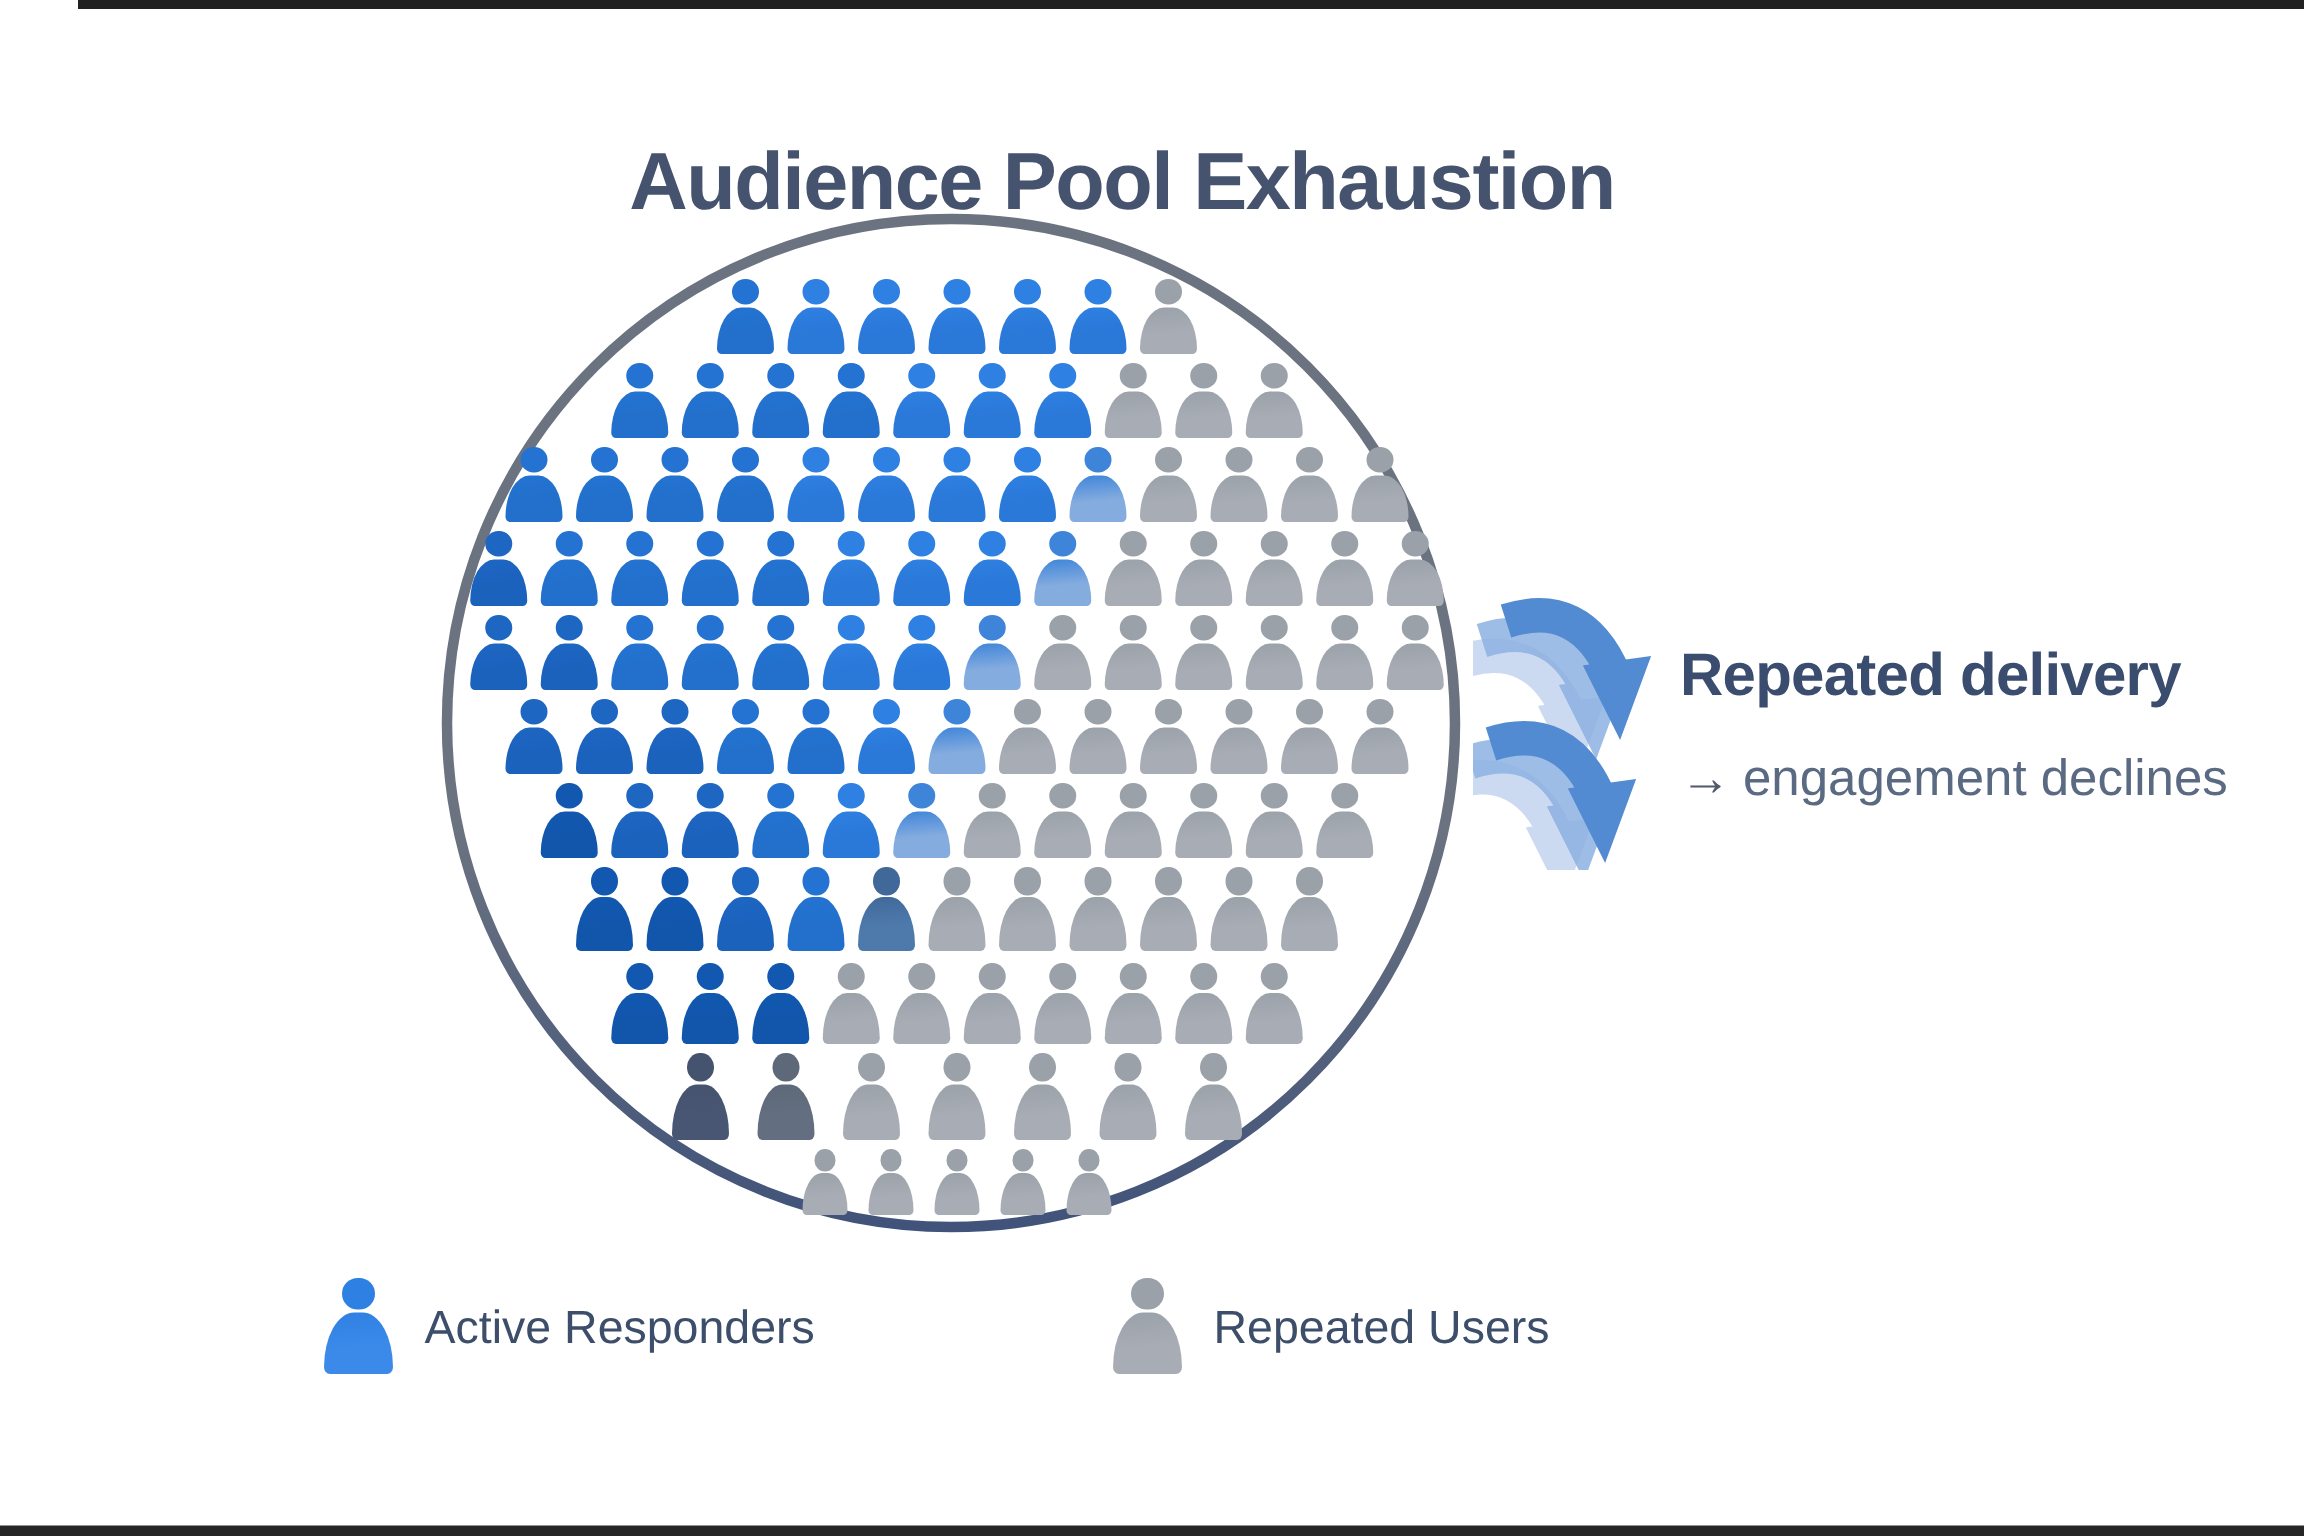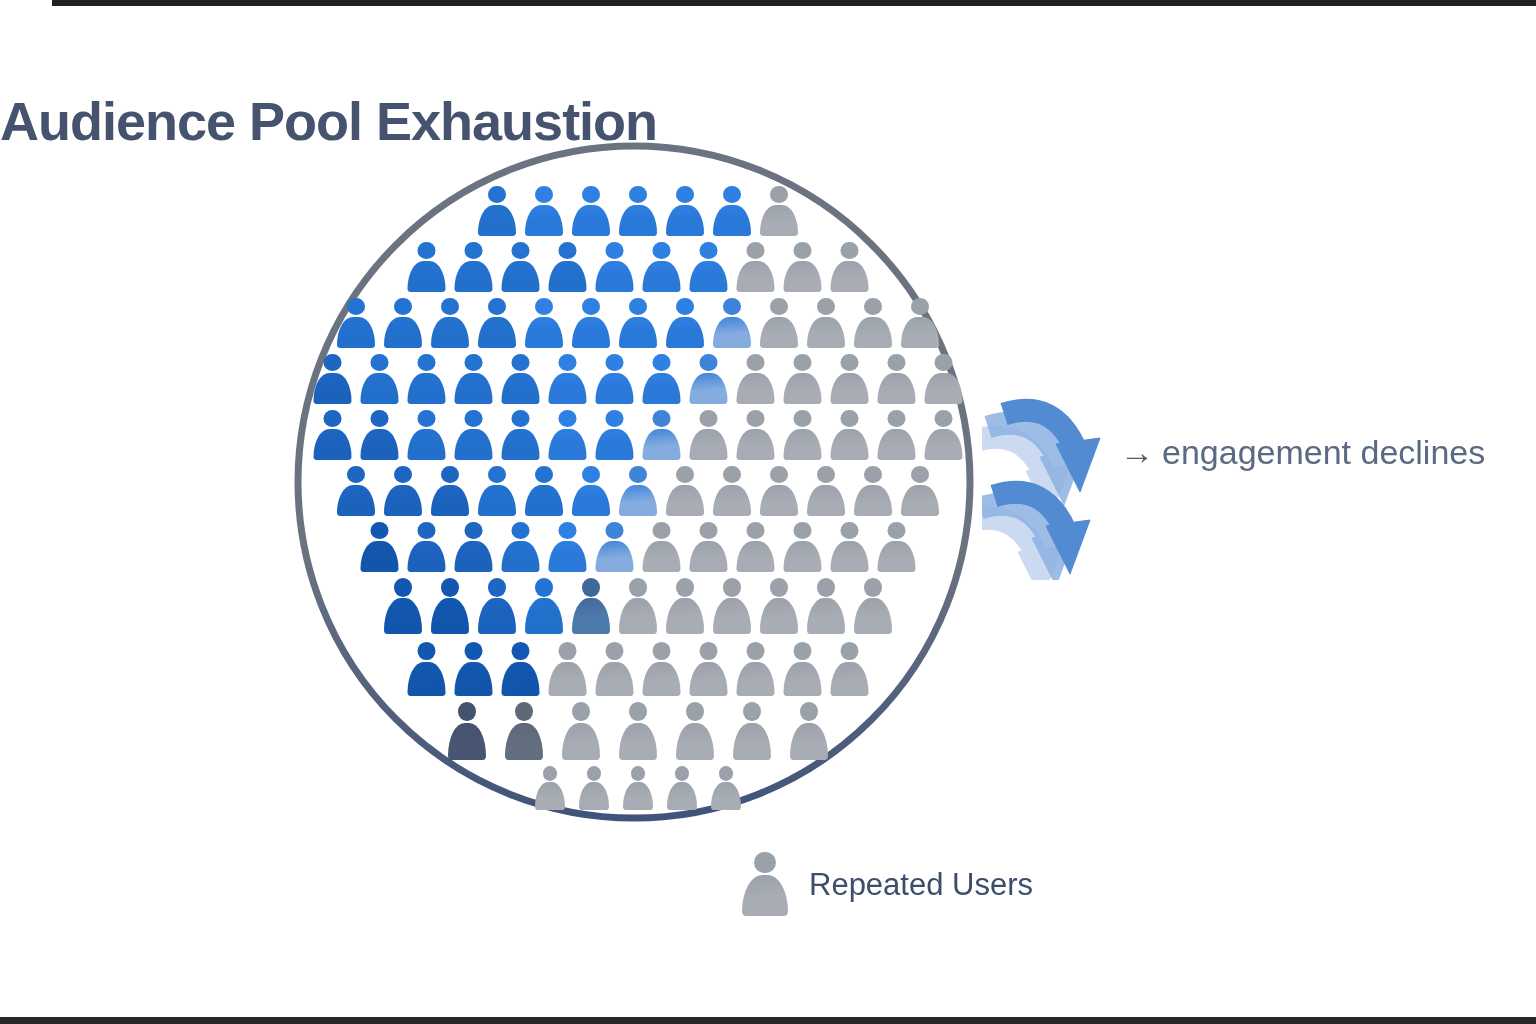--- a/index.html
+++ b/index.html
@@ -9,20 +9,21 @@
     font-family:"Liberation Sans", sans-serif;
   }
 
   
   .edge-bar { position:absolute; left:0; right:0; background:#212121; }
   .edge-bar.top { top:0; height:6px; left:52px; }
   .edge-bar.bottom { bottom:0; height:7px; background:#262626; }
 
   .page-title {
     position:absolute; top:54px; left:0; width:1496px;
+    text-align:center;
     font-size:54px; font-weight:700; letter-spacing:-1px;
     color:var(--title-color,#46536e);
   }
 
   .circle-svg { position:absolute; left:289px; top:137px; }
 
   .audience-grid { position:absolute; left:0; top:0; width:1536px; height:1024px; }
   .icon-row {
     position:absolute; left:638px; transform:translateX(-50%);
     display:flex; align-items:flex-end;
@@ -46,21 +47,21 @@
   .a-mid   { fill:var(--arrow-mid,#8db1e2);   stroke:var(--arrow-mid,#8db1e2);  opacity:.85; }
   .a-light { fill:var(--arrow-light,#c6d6ef); stroke:var(--arrow-light,#c6d6ef); opacity:.9; }
   .a-shaft { fill:none; stroke-width:23px; }
 
   .annotation { position:absolute; left:1120px; top:428px; width:400px; }
   .annotation .heading {
     font-size:40px; font-weight:700; color:var(--ann-heading,#3b4d6e);
     letter-spacing:-0.5px; white-space:nowrap;
   }
   .annotation .subline {
-    margin-top:5px; font-size:34px; color:var(--ann-subtext,#5a6a82); white-space:nowrap;
+    margin-top:27px; font-size:34px; color:var(--ann-subtext,#5a6a82); white-space:nowrap;
   }
   .annotation .subline .glyph { color:var(--ann-arrow,#505b69); margin-right:8px; }
 
   .legend-item { position:absolute; top:852px; display:flex; align-items:center; gap:21px; }
   .legend-item .person { width:46px; height:66px; }
   .legend-item .label { font-size:31px; color:var(--legend-text,#3c4e6a); white-space:nowrap; }
   .legend-item.first { left:216px; }
   .legend-item.second { left:742px; }
 </style>
 </head>
@@ -599,25 +600,33 @@
         <polygon points="68,50 112,44 92,98"></polygon>
       </g>
       <g class="a-main">
         <path class="a-shaft" d="M16 20 Q66 4 88 56"></path>
         <polygon points="68,50 112,44 92,98"></polygon>
       </g>
     </g>
   </svg>
 
   <div class="annotation">
+    <div class="heading">Repeated delivery</div>
     <div class="subline">
       <span class="glyph">→</span><span>engagement declines</span>
     </div>
   </div>
 
+  <div class="legend-item first">
+    <div class="person" style="--head: #2e80e2; --body: #3b8aea;">
+      <span class="p-head"></span>
+        <span class="p-body"></span>
+    </div>
+    <span class="label">Active Responders</span>
+  </div>
   <div class="legend-item second">
     <div class="person" style="--head: #9ba1a9; --body: #a8adb5;">
       <span class="p-head"></span>
         <span class="p-body"></span>
     </div>
     <span class="label">Repeated Users</span>
   </div>
 
   <div class="edge-bar bottom"></div>
 </div>

